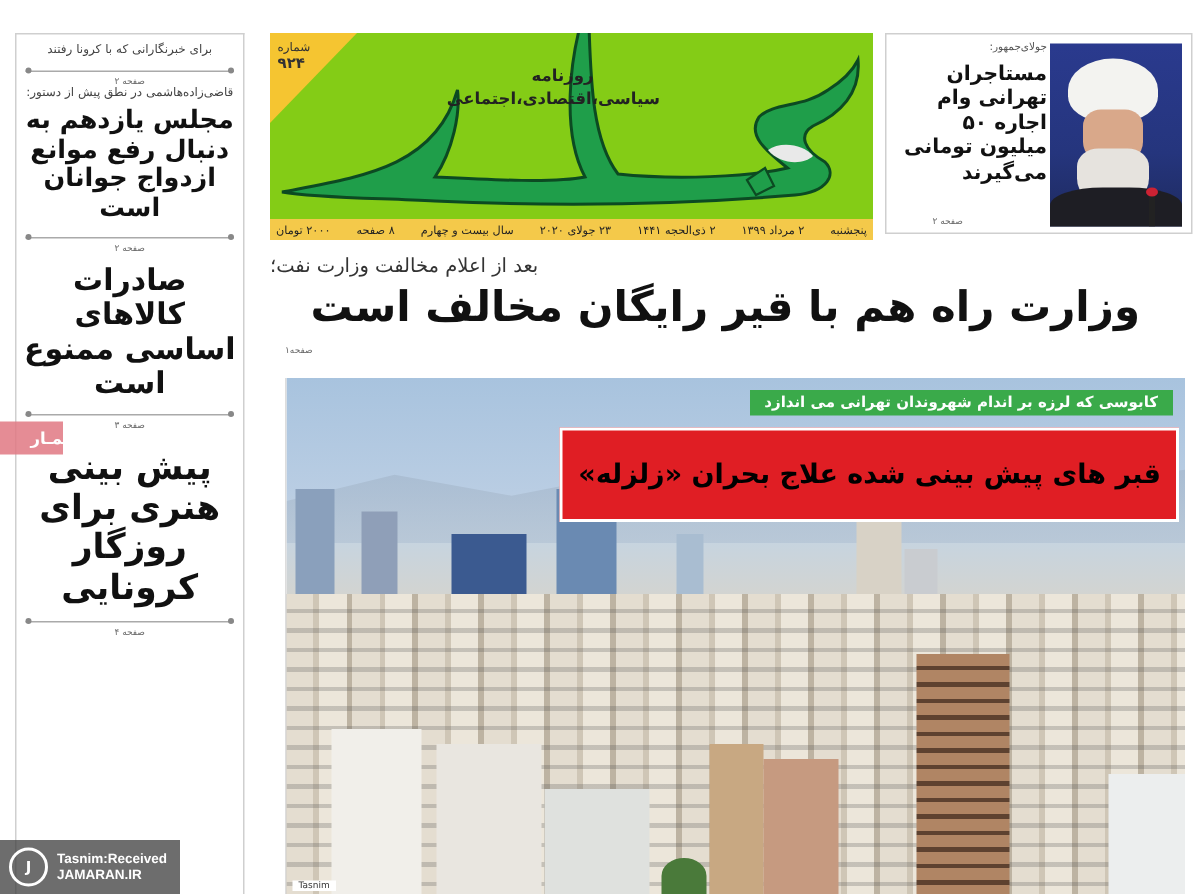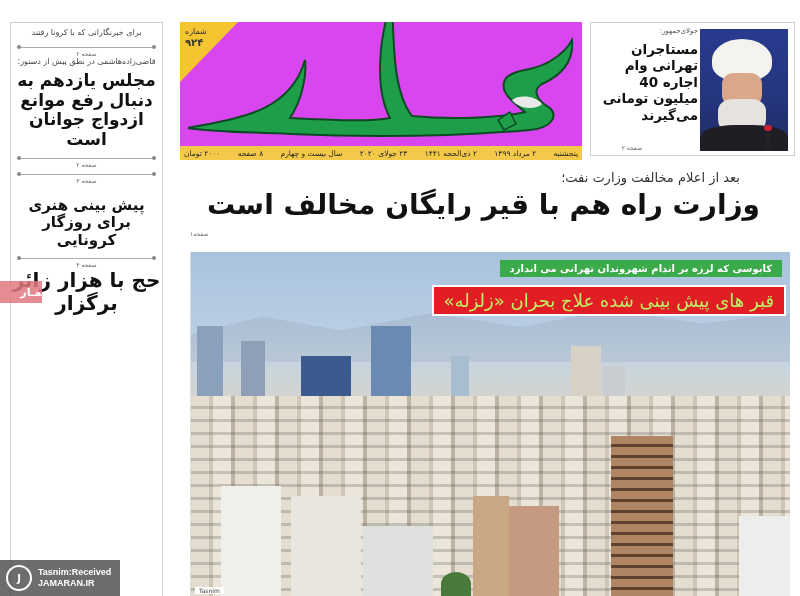--- a/index.html
+++ b/index.html
@@ -10,21 +10,21 @@
   .left-col {
     position: absolute; left: 10px; top: 22px; width: 153px; height: 574px;
     border-left: 1px solid #cfcfcf; border-right: 1px solid #cfcfcf; border-top: 1px solid #cfcfcf;
     background: #fff; overflow: hidden; text-align: center;
   }
   .kicker { font-size: 8px; color: #444; margin-top: 4px; line-height: 11px; }
   .lc-head { font-weight: bold; color: #111; line-height: 1.15; font-family: "DejaVu Sans", sans-serif; }
   .lc-head.s1 { font-size: 21px; margin-top: 4px; }
   .lc-head.s2 { font-size: 17px; margin-top: 4px; }
   .lc-head.s3 { font-size: 20px; margin-top: 10px; }
-  .lc-head.s4 { font-size: 15px; margin-top: 16px; }
+  .lc-head.s4 { font-size: 23px; margin-top: 16px; }
   .lc-head.s5 { font-size: 20px; margin-top: 4px; }
   .sep { position: relative; height: 14px; margin: 2px 6px; }
   .sep::before { content: ""; position: absolute; left: 0; right: 0; top: 7px; border-top: 1px solid #aaa; }
   .sep span { position: relative; background: #fff; padding: 0 6px; font-size: 6px; color: #666; top: 1px; }
   .sep::after { content: ""; position: absolute; left: 0; top: 5px; width: 4px; height: 4px; background: #888; border-radius: 50%; }
   .sep .dot-r { position: absolute; right: 0; top: 5px; width: 4px; height: 4px; background: #888; border-radius: 50%; padding: 0; }
 
   .stamp {
     position: absolute; left: 0; top: 281px; width: 42px; height: 22px;
     background: rgba(225, 120, 130, 0.85); color: #fff; font-size: 11px; font-weight: bold;
@@ -34,21 +34,21 @@
   .watermark {
     position: absolute; left: 0; top: 560px; width: 120px; height: 36px;
     background: rgba(60, 60, 60, 0.75); display: flex; align-items: center; z-index: 5; direction: ltr;
   }
   .wm-logo { width: 26px; height: 26px; border: 2px solid #fff; border-radius: 50%; margin-left: 6px; display: flex; align-items: center; justify-content: center; color: #fff; font-size: 10px; font-weight: bold; }
   .wm-text { color: #fff; font-size: 9px; line-height: 11px; margin-left: 6px; font-family: "Liberation Sans", sans-serif; font-weight: bold; }
 
   
   .masthead {
     position: absolute; left: 180px; top: 22px; width: 402px; height: 124px;
-    background: #d946ef; overflow: hidden;
+    background: #84cc16; overflow: hidden;
   }
   .issue-badge {
     position: absolute; left: 0; top: 0; width: 0; height: 0;
     border-top: 60px solid #f5c531; border-right: 58px solid transparent;
   }
   .issue-text { position: absolute; left: 5px; top: 4px; font-size: 8px; color: #333; line-height: 11px; text-align: left; direction: rtl; }
   .issue-text .num { font-size: 10px; font-weight: bold; }
   .logo-svg { position: absolute; left: 0; top: -22px; }
   .tagline { position: absolute; left: 130px; top: 22px; width: 130px; text-align: center; font-weight: bold; color: #222; }
   .tagline .t1 { font-size: 11px; }
@@ -74,75 +74,79 @@
     background: linear-gradient(180deg, #2a3a8e 0%, #25357d 60%, #1e2a5e 100%); overflow: hidden;
   }
   .turban { position: absolute; left: 12px; top: 10px; width: 60px; height: 42px; background: #f3f3f0; border-radius: 50% 50% 40% 40%; }
   .face { position: absolute; left: 22px; top: 44px; width: 40px; height: 36px; background: #d9a88a; border-radius: 30% 30% 40% 40%; }
   .beard { position: absolute; left: 18px; top: 70px; width: 48px; height: 40px; background: #e6e3de; border-radius: 30% 30% 50% 50%; }
   .robe { position: absolute; left: 0; top: 96px; width: 88px; height: 30px; background: #1e1e24; border-radius: 40% 40% 0 0; }
   .mic { position: absolute; left: 66px; top: 100px; width: 4px; height: 22px; background: #222; }
   .mic::before { content: ""; position: absolute; left: -2px; top: -4px; width: 8px; height: 6px; background: #c23; border-radius: 50%; }
 
   
-  .main-kicker { position: absolute; left: 180px; top: 170px; width: 560px; text-align: right; font-size: 13px; color: #333; }
+  .main-kicker { position: absolute; left: 180px; top: 170px; width: 560px; text-align: left; font-size: 13px; color: #333; }
   .main-head { position: absolute; left: 180px; top: 188px; width: 580px; font-size: 28px; font-weight: bold; color: #111; letter-spacing: -0.5px; }
   .main-page { position: absolute; left: 190px; top: 230px; font-size: 6px; color: #666; }
 
   
   .photo {
     position: absolute; left: 190px; top: 252px; width: 600px; height: 344px;
     background: linear-gradient(180deg, #a8c3de 0%, #b9cde3 22%, #c7d4df 32%, #d6d4cd 45%, #d9cfc0 70%, #cfc4b3 100%);
     overflow: hidden; border-left: 1px solid #ddd;
   }
   .mountains { position: absolute; left: 0; top: 40px; width: 600px; height: 70px; background: linear-gradient(180deg, #9eb2c8 0%, #b3c3d4 100%); opacity: 0.7; clip-path: polygon(0 60%, 12% 35%, 25% 55%, 40% 30%, 55% 50%, 70% 25%, 85% 45%, 100% 30%, 100% 100%, 0 100%); }
   .bld { position: absolute; bottom: 0; }
   .green-tag {
     position: absolute; right: 8px; top: 8px; background: #3aaa4a; color: #fff;
     font-size: 10px; padding: 3px 10px; font-weight: bold;
   }
   .red-tag {
-    position: absolute; right: 4px; top: 33px; background: #e01e24; color: #bef264;
-    font-size: 18px; font-weight: normal; padding: 3px 10px; border: 2px solid #fff;
+    position: absolute; right: 4px; top: 33px; background: #e01e24; color: #000000;
+    font-size: 18px; font-weight: bold; padding: 19px 10px; border: 2px solid #fff;
   }
   .photo-credit { position: absolute; left: 4px; bottom: 2px; font-size: 6px; background: #fff; color: #333; padding: 0 4px; }
 </style>
 </head>
 <body>
 
 <div class="left-col">
   <div class="kicker">برای خبرنگارانی که با کرونا رفتند</div>
   <div class="sep"><span>صفحه ۲</span><span class="dot-r"></span></div>
 
   <div class="kicker" style="margin-top:2px">قاضی‌زاده‌هاشمی در نطق پیش از دستور:</div>
   <div class="lc-head s2">مجلس یازدهم به دنبال رفع موانع ازدواج جوانان است</div>
   <div class="sep"><span>صفحه ۲</span><span class="dot-r"></span></div>
 
+  <div class="lc-head s3">صادرات کالاهای اساسی ممنوع است</div>
   <div class="sep"><span>صفحه ۳</span><span class="dot-r"></span></div>
 
   <div class="lc-head s4">پیش بینی هنری برای روزگار کرونایی</div>
   <div class="sep"><span>صفحه ۴</span><span class="dot-r"></span></div>
 
-  <div class="lc-head s5">حج با هزار زائر برگزار</div>
 </div>
 
 <div class="stamp">جـمـار</div>
 
 <div class="masthead">
   <svg class="logo-svg" width="402" height="146" viewBox="0 0 402 146">
 
     <path d="M8 128 C 60 118, 110 112, 125 60 C 127 75, 122 100, 110 118 C 150 120, 190 122, 210 118 C 195 90, 198 40, 212 0 C 214 40, 212 90, 232 116 C 270 120, 320 118, 345 112 C 330 100, 318 90, 326 78 C 336 68, 355 72, 372 60 C 380 55, 388 48, 392 40 C 394 62, 380 76, 362 84 C 352 90, 356 100, 370 108 C 378 116, 372 128, 350 130 C 280 136, 200 138, 110 134 C 70 132, 30 132, 8 128 Z" fill="#1f9e4a" stroke="#0c4a22" stroke-width="2"></path>
     <path d="M332 100 C 340 94, 356 96, 362 104 C 356 110, 340 110, 332 100 Z" fill="#e9e9e9"></path>
     <path d="M318 120 L 330 112 L 336 124 L 324 130 Z" fill="#1f9e4a" stroke="#0c4a22" stroke-width="1.5"></path>
   </svg>
   <div class="issue-badge"></div>
   <div class="issue-text">
     <div>شماره</div>
     <div class="num">۹۲۴</div>
   </div>
+  <div class="tagline">
+    <div class="t1">روزنامه</div>
+    <div class="t2">سیاسی،اقتصادی،اجتماعی</div>
+  </div>
 </div>
 
 <div class="date-bar">
   <span>پنجشنبه</span>
   <span>۲ مرداد ۱۳۹۹</span>
   <span>۲ ذی‌الحجه ۱۴۴۱</span>
   <span>۲۳ جولای ۲۰۲۰</span>
   <span>سال بیست و چهارم</span>
   <span>۸ صفحه</span>
   <span>۲۰۰۰ تومان</span>
@@ -151,21 +155,21 @@
 <div class="right-box">
   <div class="portrait">
     <div class="turban"></div>
     <div class="face"></div>
     <div class="beard"></div>
     <div class="robe"></div>
     <div class="mic"></div>
   </div>
   <div class="rb-text">
     <div class="rb-kicker">جولای‌جمهور:</div>
-    <div class="rb-head">مستاجران تهرانی وام اجاره 40 میلیون تومانی می‌گیرند</div>
+    <div class="rb-head">مستاجران تهرانی وام اجاره ۵۰ میلیون تومانی می‌گیرند</div>
   </div>
   <div class="rb-page">صفحه ۲</div>
 </div>
 
 <div class="main-kicker">بعد از اعلام مخالفت وزارت نفت؛</div>
 <div class="main-head">وزارت راه هم با قیر رایگان مخالف است</div>
 <div class="main-page">صفحه۱</div>
 
 <div class="photo">
   <div class="mountains"></div>

